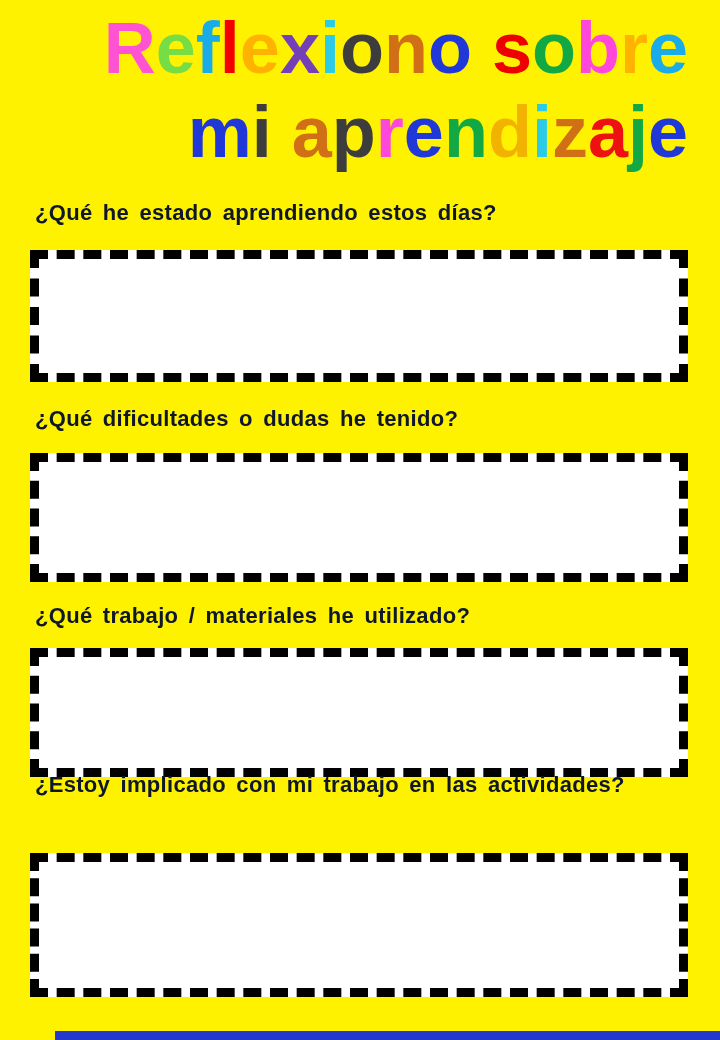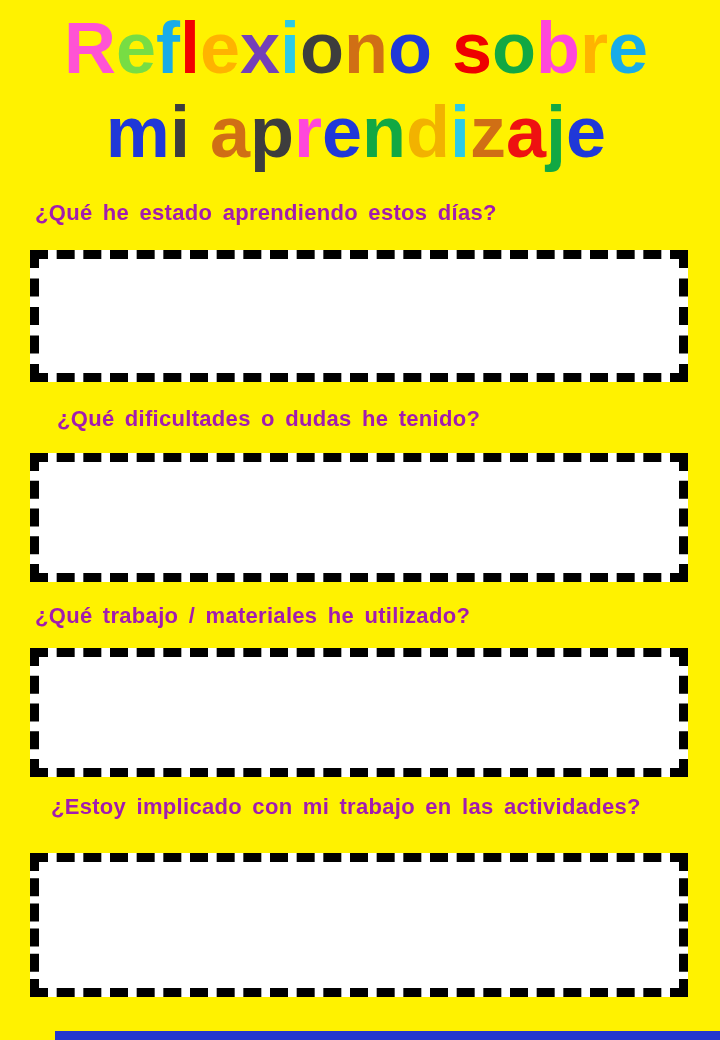--- a/index.html
+++ b/index.html
@@ -10,56 +10,56 @@
     overflow: hidden;
     font-family: "Liberation Sans", sans-serif;
   }
   .page {
     position: absolute;
     inset: 0;
   }
   .title-block {
     position: absolute;
     top: 6px;
-    left: 12px;
+    left: 0;
     width: 688px;
-    text-align: center;
+    text-align: right;
     font-weight: bold;
     font-size: 72px;
     line-height: 84px;
     letter-spacing: 0px;
     user-select: none;
   }
   .title-line { white-space: pre; }
   .q-label {
     position: absolute;
     left: 35px;
     width: 660px;
     font-size: 22px;
     font-weight: bold;
-    color: #a21caf;
+    color: #0f172a;
     letter-spacing: 0.3px;
     word-spacing: 4px;
     white-space: nowrap;
   }
   .answer-box {
     position: absolute;
     left: 30px;
     width: 658px;
     background: #ffffff;
     border: 9px dashed #000000;
     box-sizing: border-box;
   }
   .q1 { top: 200px; }
   .b1 { top: 250px; height: 132px; }
-  .q2 { top: 406px; margin-left: 22px; }
+  .q2 { top: 406px; }
   .b2 { top: 453px; height: 129px; }
   .q3 { top: 603px; }
   .b3 { top: 648px; height: 129px; }
-  .q4 { top: 794px; margin-left: 16px; }
+  .q4 { top: 772px; }
   .b4 { top: 853px; height: 144px; }
   .bottom-bar {
     position: absolute;
     left: 55px;
     top: 1031px;
     width: 665px;
     height: 9px;
   }
 </style>
 </head>

